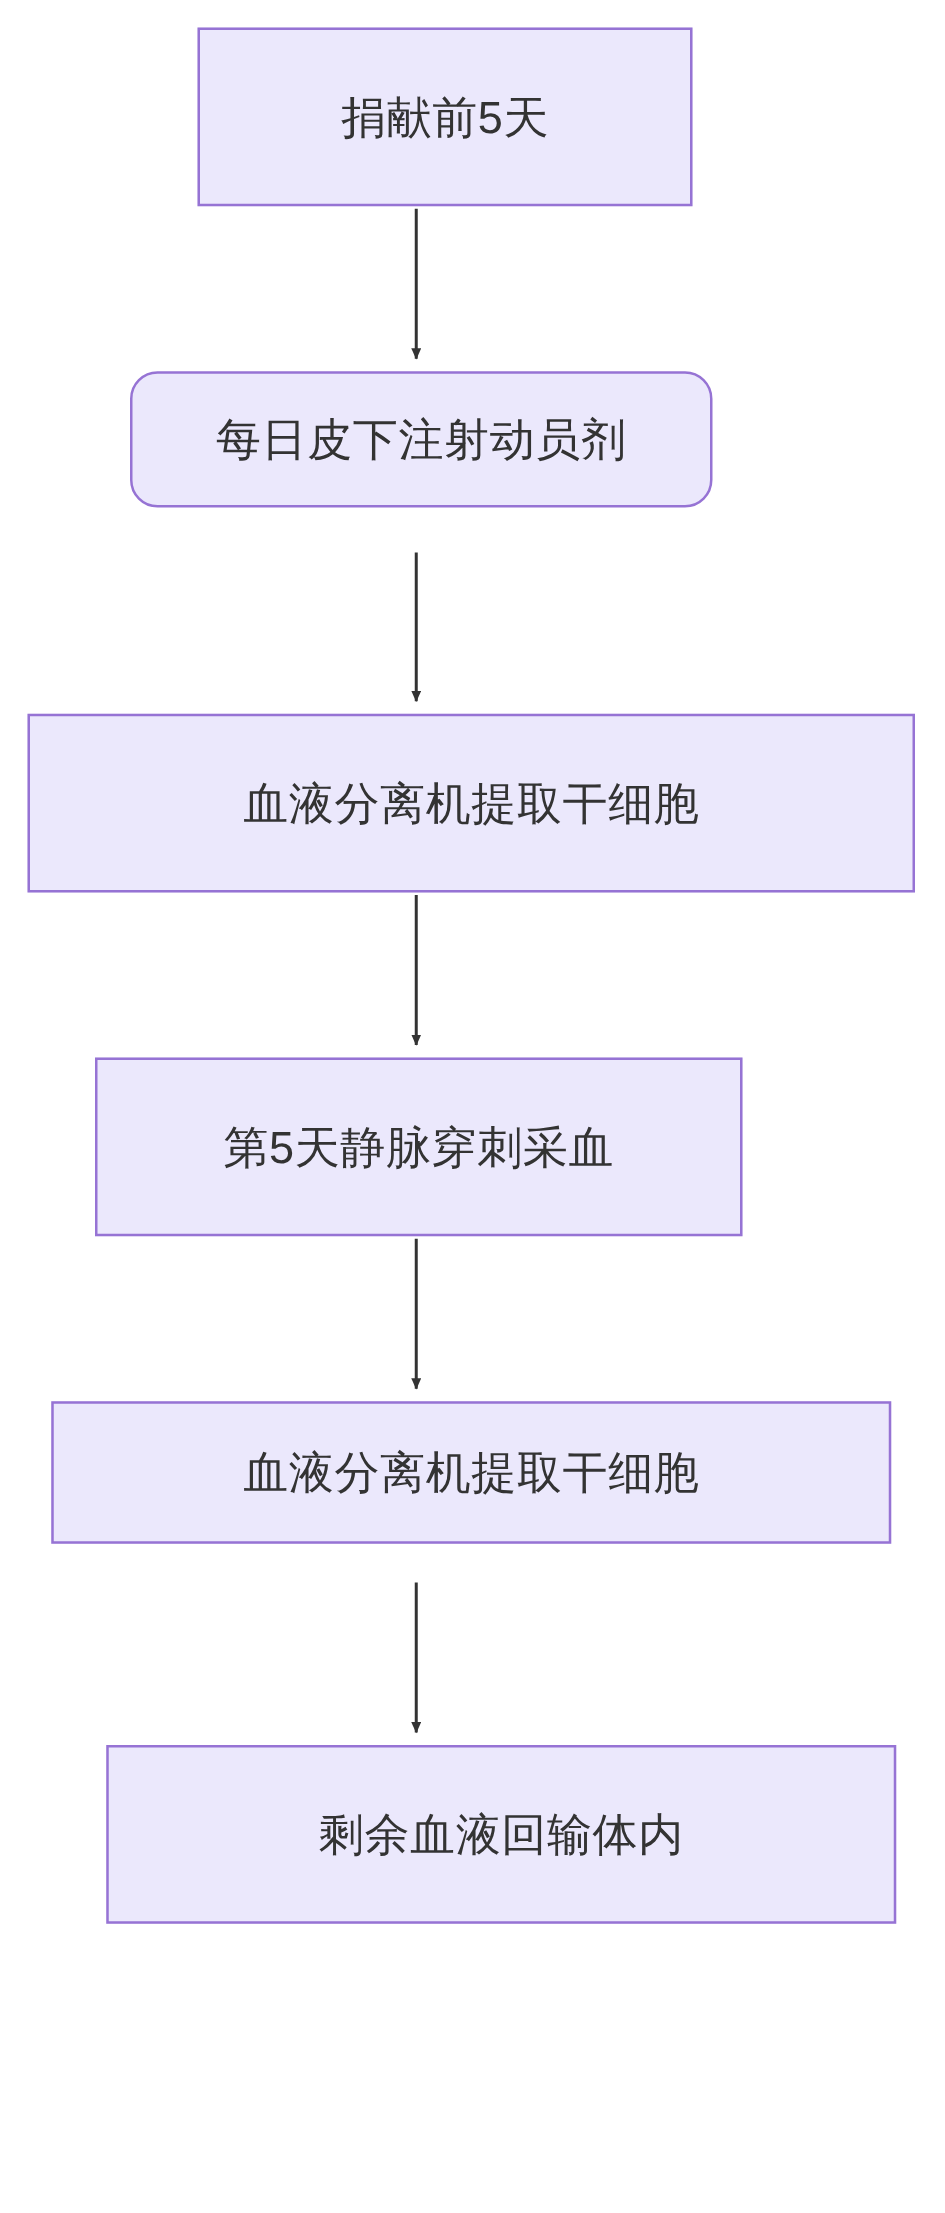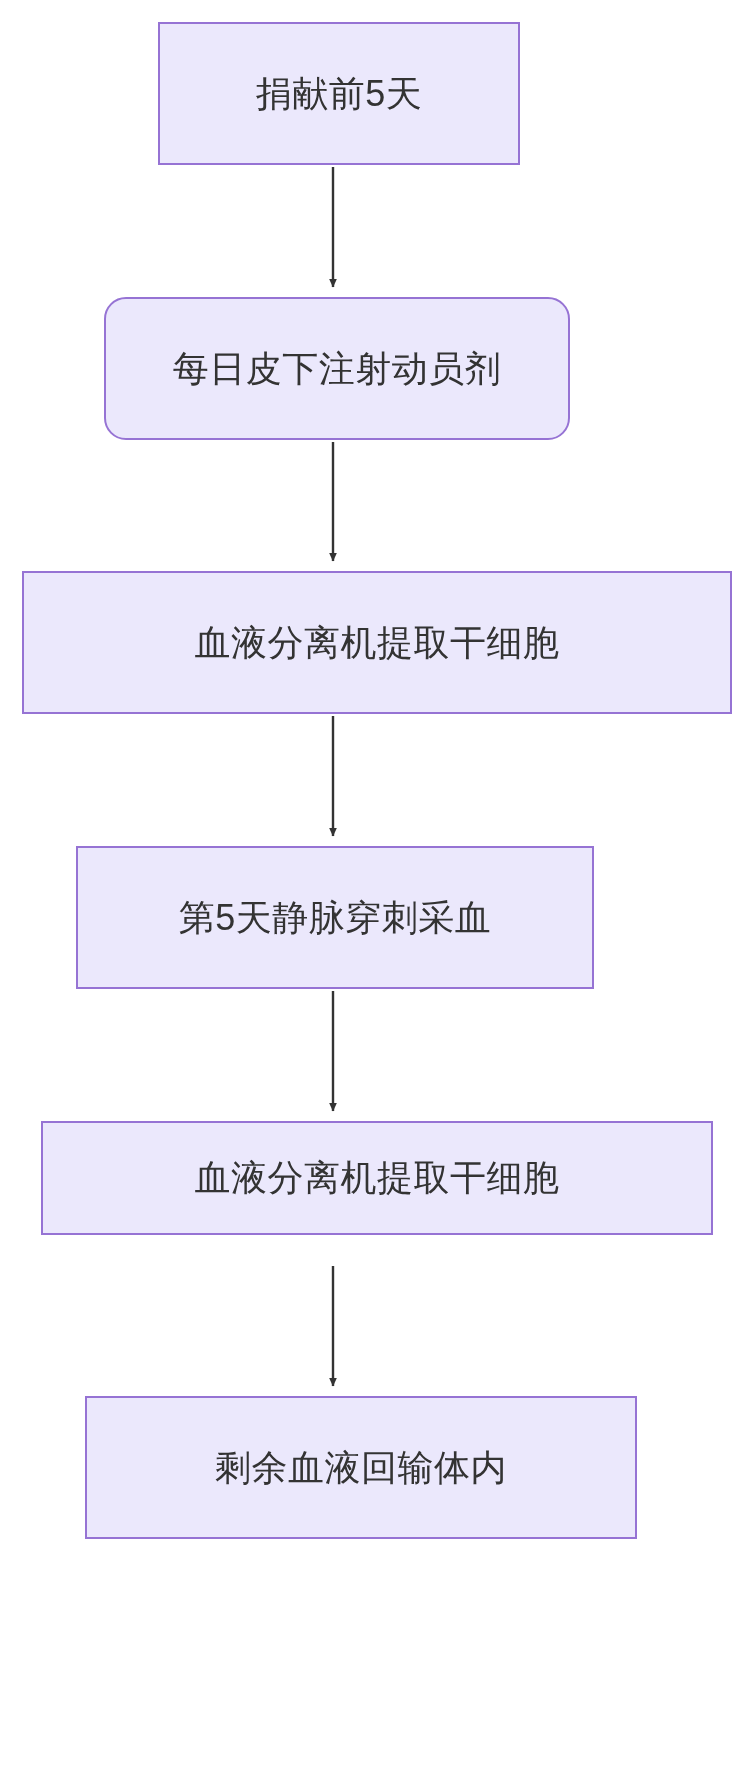--- a/index.html
+++ b/index.html
@@ -60,37 +60,37 @@
     </defs>
     <g stroke="#333333" stroke-width="2.4" fill="none" marker-end="url(#arrowhead)">
       <line x1="333" y1="167" x2="333" y2="287"></line>
       <line x1="333" y1="442" x2="333" y2="561"></line>
       <line x1="333" y1="716" x2="333" y2="836"></line>
       <line x1="333" y1="991" x2="333" y2="1111"></line>
       <line x1="333" y1="1266" x2="333" y2="1386"></line>
     </g>
   </svg>
 
-  <div class="node" style="left:158px; top:22px; width:362px; height:143px;">
+  <div class="node" style="left:158px; top:22px; width:396px; height:143px;">
     <span class="node-label">捐献前5天</span>
   </div>
 
-  <div class="node rounded" style="left:104px; top:297px; width:466px; height:143px;">
+  <div class="node rounded" style="left:104px; top:297px; width:466px; height:109px;">
     <span class="node-label">每日皮下注射动员剂</span>
   </div>
 
   <div class="node" style="left:22px; top:571px; width:710px; height:143px;">
     <span class="node-label">血液分离机提取干细胞</span>
   </div>
 
   <div class="node" style="left:76px; top:846px; width:518px; height:143px;">
     <span class="node-label">第5天静脉穿刺采血</span>
   </div>
 
   <div class="node" style="left:41px; top:1121px; width:672px; height:114px;">
     <span class="node-label">血液分离机提取干细胞</span>
   </div>
 
-  <div class="node" style="left:85px; top:1396px; width:552px; height:143px;">
+  <div class="node" style="left:85px; top:1396px; width:632px; height:143px;">
     <span class="node-label">剩余血液回输体内</span>
   </div>
 
 </div>
 
 </body></html>

